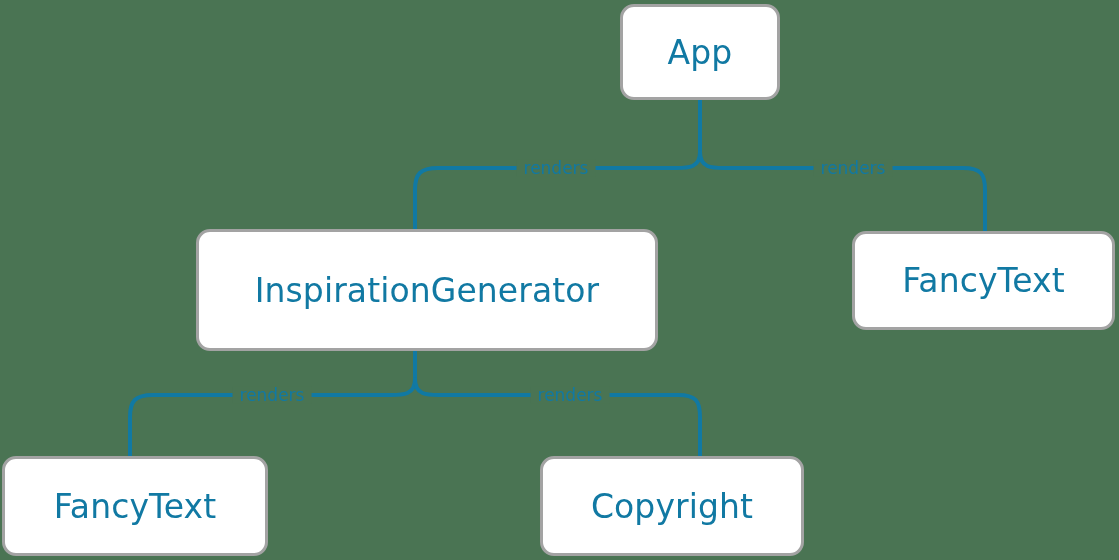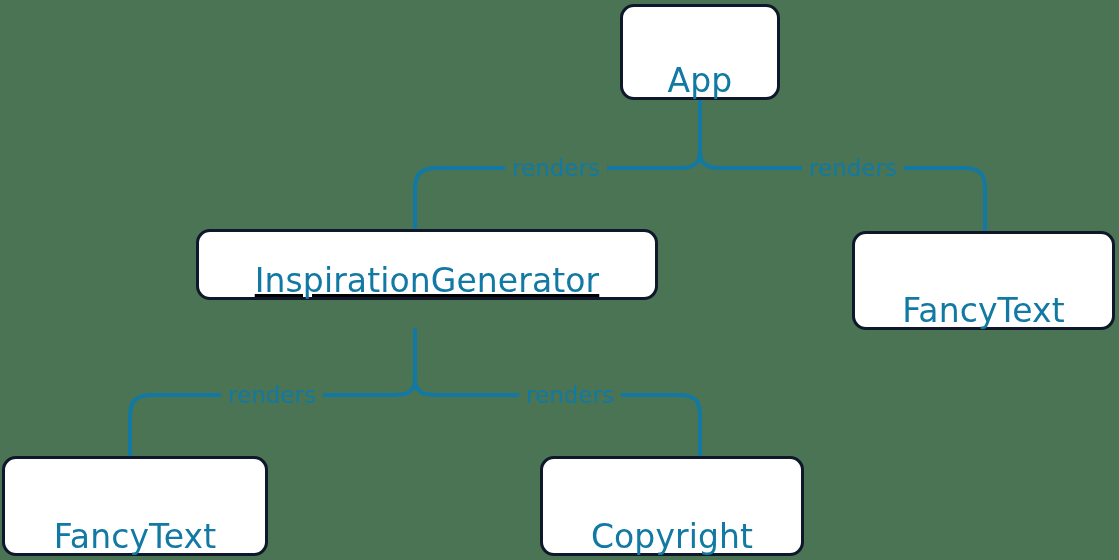--- a/index.html
+++ b/index.html
@@ -24,38 +24,38 @@
     left: 0;
     top: 0;
     width: 1119px;
     height: 560px;
     overflow: visible;
   }
   .node {
     position: absolute;
     box-sizing: border-box;
     background: #ffffff;
-    border: 3px solid #0f172a;
+    border: 3px solid #a3a3a3;
     border-radius: 14px;
     display: flex;
-    align-items: flex-end;
+    align-items: center;
     justify-content: center;
     z-index: 2;
   }
   .node-label {
     color: #1179a3;
     font-size: 33px;
     line-height: 1;
     letter-spacing: 0.1px;
     white-space: nowrap;
   }
   .edge-label {
     position: absolute;
     color: #1179a3;
-    font-size: 23px;
+    font-size: 17px;
     line-height: 1;
     white-space: nowrap;
     z-index: 3;
     transform: translate(-50%, -50%);
     background: #4a7453;
     padding: 0 7px;
   }
 </style>
 </head>
 <body>
@@ -84,21 +84,21 @@
       <path d="M 415 379 C 415 395 427 395 439 395
                L 678 395 C 696 395 700 401 700 417
                L 700 456"></path>
     </g>
   </svg>
 
   <div class="node" style="left:620px; top:4px; width:160px; height:96px;">
     <span class="node-label">App</span>
   </div>
 
-  <div class="node" style="left:196px; top:229px; width:462px; height:71px;text-decoration:underline;">
+  <div class="node" style="left:196px; top:229px; width:462px; height:122px;">
     <span class="node-label">InspirationGenerator</span>
   </div>
 
   <div class="node" style="left:852px; top:231px; width:263px; height:99px;">
     <span class="node-label">FancyText</span>
   </div>
 
   <div class="node" style="left:2px; top:456px; width:266px; height:100px;">
     <span class="node-label">FancyText</span>
   </div>

